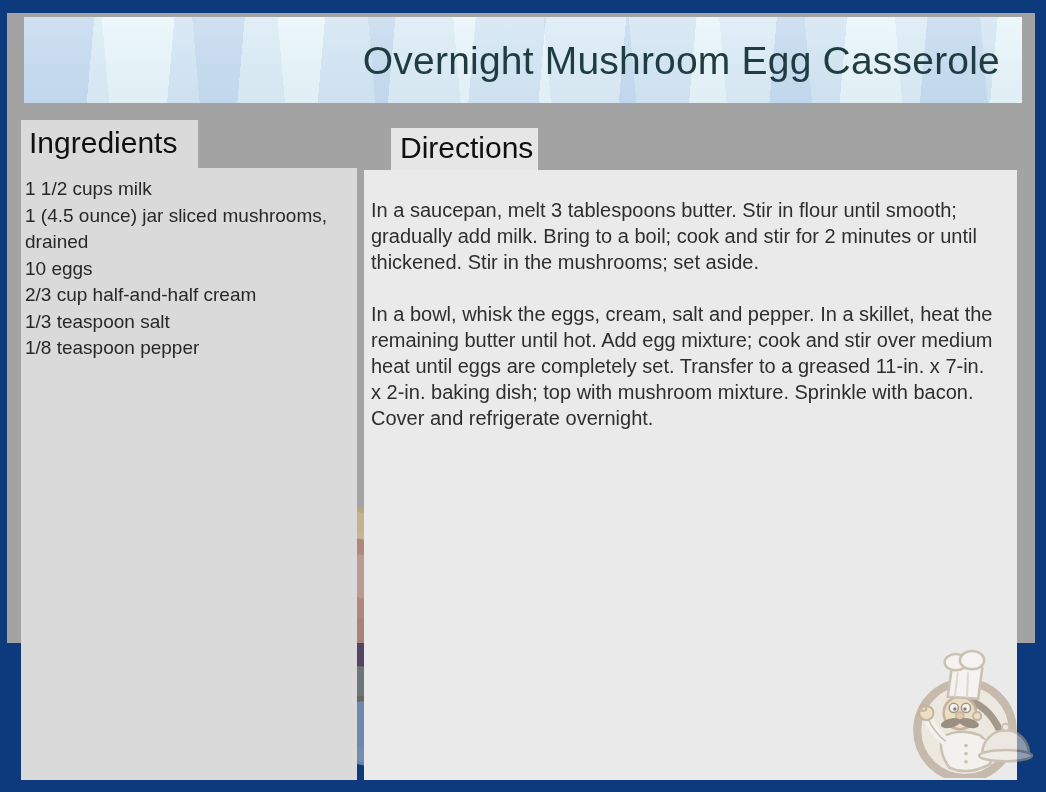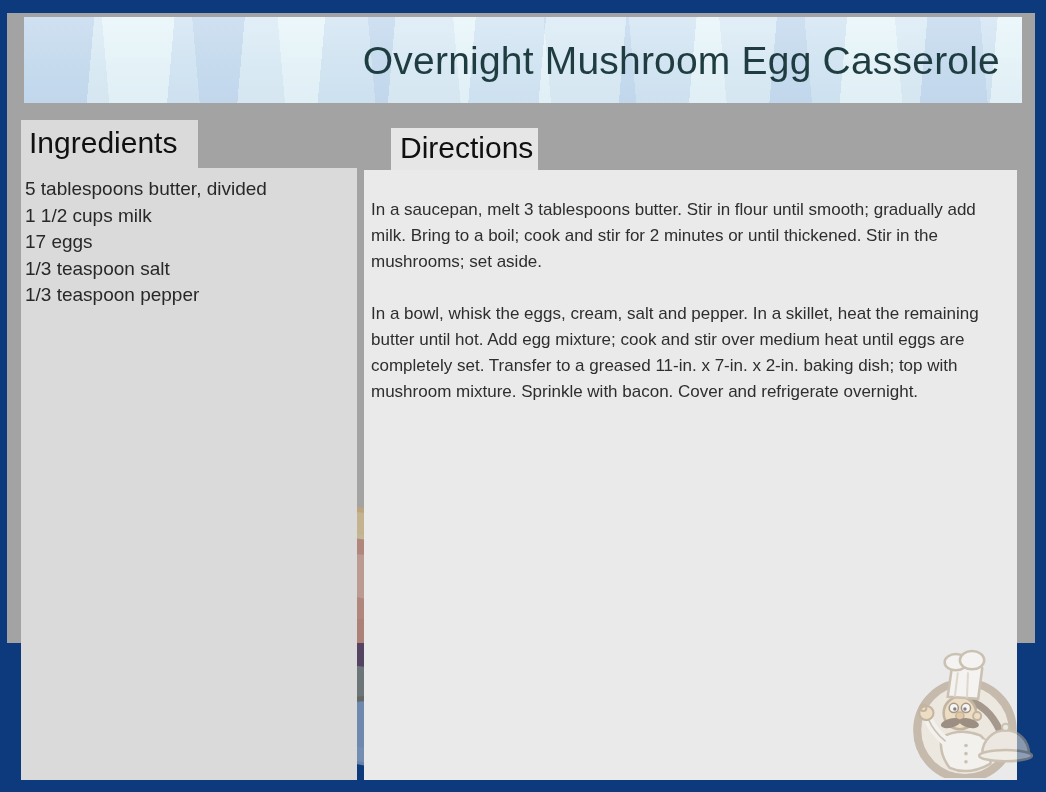--- a/index.html
+++ b/index.html
@@ -52,21 +52,21 @@
   }
   .dir-heading-box .heading-text{
     padding:3px 0 0 9px;font-size:30px;color:#101010;
   }
   .dir-body{
     position:absolute;left:357px;top:157px;width:653px;height:610px;
     background:#eaeaea;
     padding:27px 6px 0 7px;
   }
   .dir-body .para{
-    font-size:17px;line-height:26px;color:#2e2e2e;
+    font-size:20px;line-height:26px;color:#2e2e2e;
     margin:0 16px 26px 0;
   }
   
   .food-photo{
     position:absolute;left:150px;top:390px;width:620px;height:377px;
     opacity:0.42;pointer-events:none;
   }
   .chef-logo{
     position:absolute;left:896px;top:635px;width:130px;height:130px;
     opacity:0.55;pointer-events:none;
@@ -103,25 +103,26 @@
 
     <div class="banner">
       <div class="banner-title">Overnight Mushroom Egg Casserole</div>
     </div>
 
     <div class="ing-heading-box">
       <div class="heading-text">Ingredients</div>
     </div>
     <div class="ing-body">
       <div>
-          <div class="ing-line">5 tablespoons butter, divided</div>
           <div class="ing-line">1 1/2 cups milk</div>
-          <div class="ing-line">17 eggs</div>
+          <div class="ing-line">1 (4.5 ounce) jar sliced mushrooms, drained</div>
+          <div class="ing-line">10 eggs</div>
+          <div class="ing-line">2/3 cup half-and-half cream</div>
           <div class="ing-line">1/3 teaspoon salt</div>
-          <div class="ing-line">1/3 teaspoon pepper</div>
+          <div class="ing-line">1/8 teaspoon pepper</div>
         </div>
     </div>
 
     <div class="dir-heading-box">
       <div class="heading-text">Directions</div>
     </div>
     <div class="dir-body">
       <p class="para">In a saucepan, melt 3 tablespoons butter. Stir in flour until smooth; gradually add milk. Bring to a boil; cook and stir for 2 minutes or until thickened. Stir in the mushrooms; set aside.</p>
       <p class="para">In a bowl, whisk the eggs, cream, salt and pepper. In a skillet, heat the remaining butter until hot. Add egg mixture; cook and stir over medium heat until eggs are completely set. Transfer to a greased 11-in. x 7-in. x 2-in. baking dish; top with mushroom mixture. Sprinkle with bacon. Cover and refrigerate overnight.</p>
     </div>

